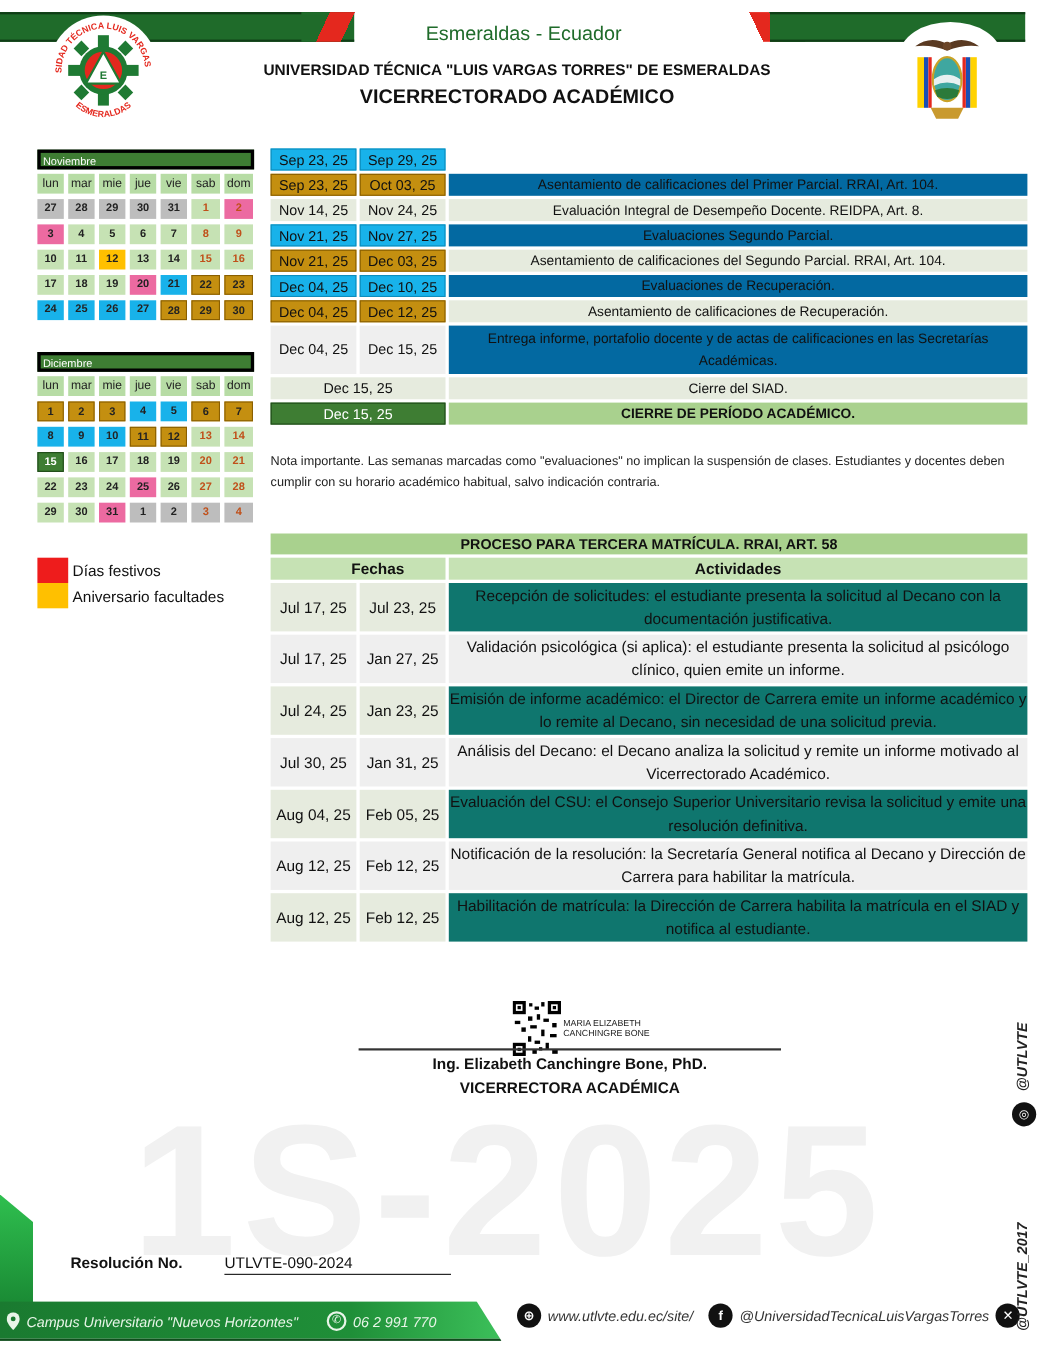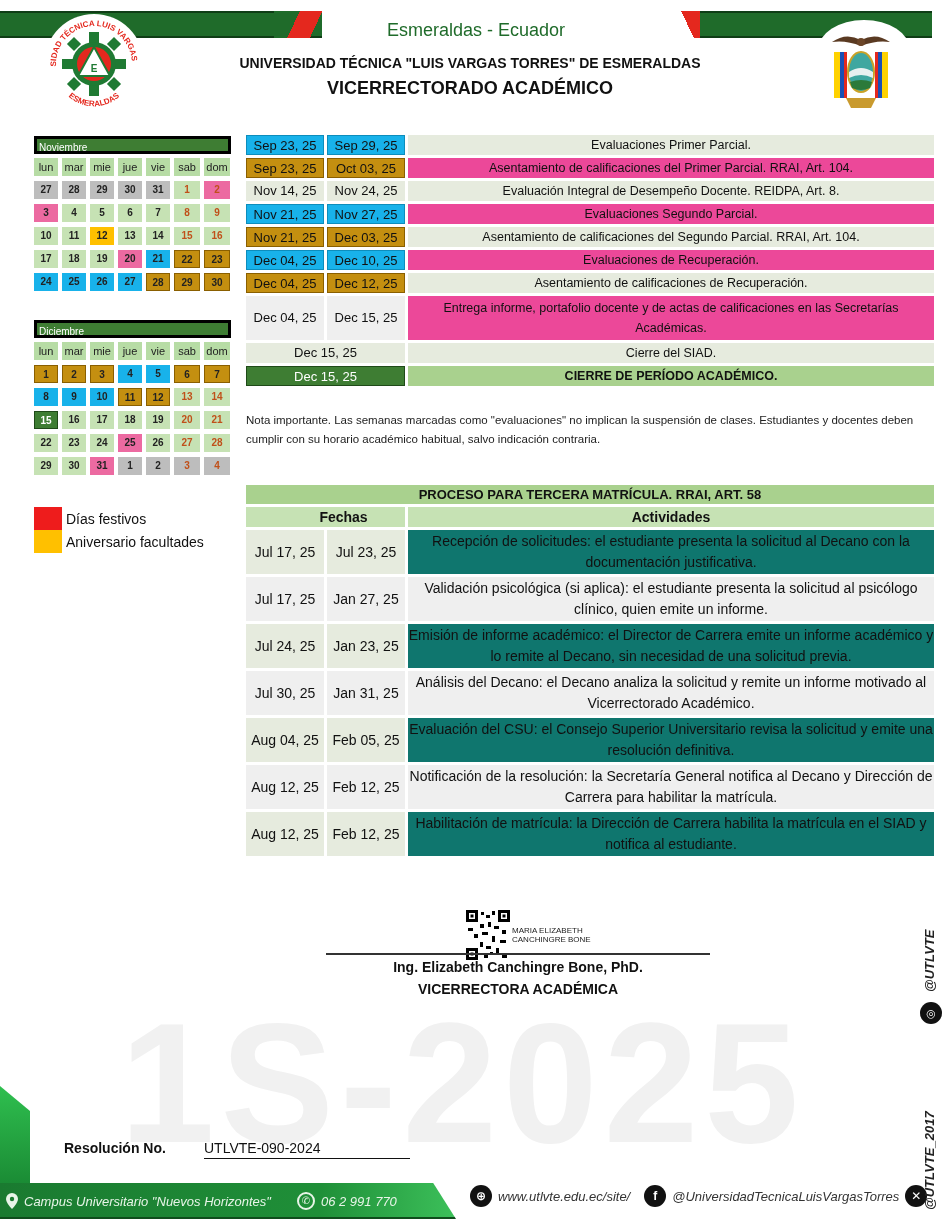--- a/index.html
+++ b/index.html
@@ -41,21 +41,21 @@
   .legend-row { display: flex; align-items: center; height: 23px; }
   .legend-swatch { width: 28px; height: 23px; }
   .legend-label { font-size: 14px; margin-left: 4px; }
 
   
   .events { position: absolute; left: 246px; top: 135px; width: 688px; }
   .ev-row { display: flex; gap: 3px; margin-bottom: 3px; border-radius: 9px; }
   .ev-date { width: 78px; height: 20px; font-size: 13px; text-align: center; line-height: 20px; color: #111; }
   .ev-date.wide { width: 159px; }
   .ev-act { flex: 1; height: 20px; background: #e6ebde; font-size: 12.5px; text-align: center; line-height: 20px; }
-  .ev-row.alt .ev-act { background: #ec4899; }
+  .ev-row.alt .ev-act { background: #0369a1; }
   .ev-row.tall .ev-date, .ev-row.tall .ev-act { height: 44px; line-height: 44px; }
   .ev-row.tall .ev-act { line-height: 20px; padding-top: 2px; }
   .ev-d-blue { background: #18b2ea; border: 1px solid #0d8dbc; }
   .ev-d-gold { background: #c48f10; border: 1px solid #8a5f00; }
   .ev-d-plain { background: #e6ebde; }
   .ev-d-plainalt { background: #efefef; }
   .ev-d-dgreen { background: #3e7d33; color: #fff !important; border: 1px solid #1f4a18; }
   .ev-act-lgreen { background: #a9d18e !important; font-weight: bold; }
 
   .note { position: absolute; left: 246px; top: 411px; width: 690px; font-size: 11.5px; line-height: 19px; color: #222; }
@@ -257,21 +257,20 @@
   <div class="legend-row">
     <div class="legend-swatch" style="background:#ffc000"></div>
     <span class="legend-label">Aniversario facultades</span>
   </div>
 </div>
 
 <div class="events">
   <div class="ev-row">
     <div class="ev-date ev-d-blue">Sep 23, 25</div>
     <div class="ev-date ev-d-blue">Sep 29, 25</div>
-    <div class="ev-act">Evaluaciones Primer Parcial.</div>
   </div>
   <div class="ev-row alt">
     <div class="ev-date ev-d-gold">Sep 23, 25</div>
     <div class="ev-date ev-d-gold">Oct 03, 25</div>
     <div class="ev-act">Asentamiento de calificaciones del Primer Parcial. RRAI, Art. 104.</div>
   </div>
   <div class="ev-row">
     <div class="ev-date ev-d-plain">Nov 14, 25</div>
     <div class="ev-date ev-d-plain">Nov 24, 25</div>
     <div class="ev-act">Evaluación Integral de Desempeño Docente. REIDPA, Art. 8.</div>

